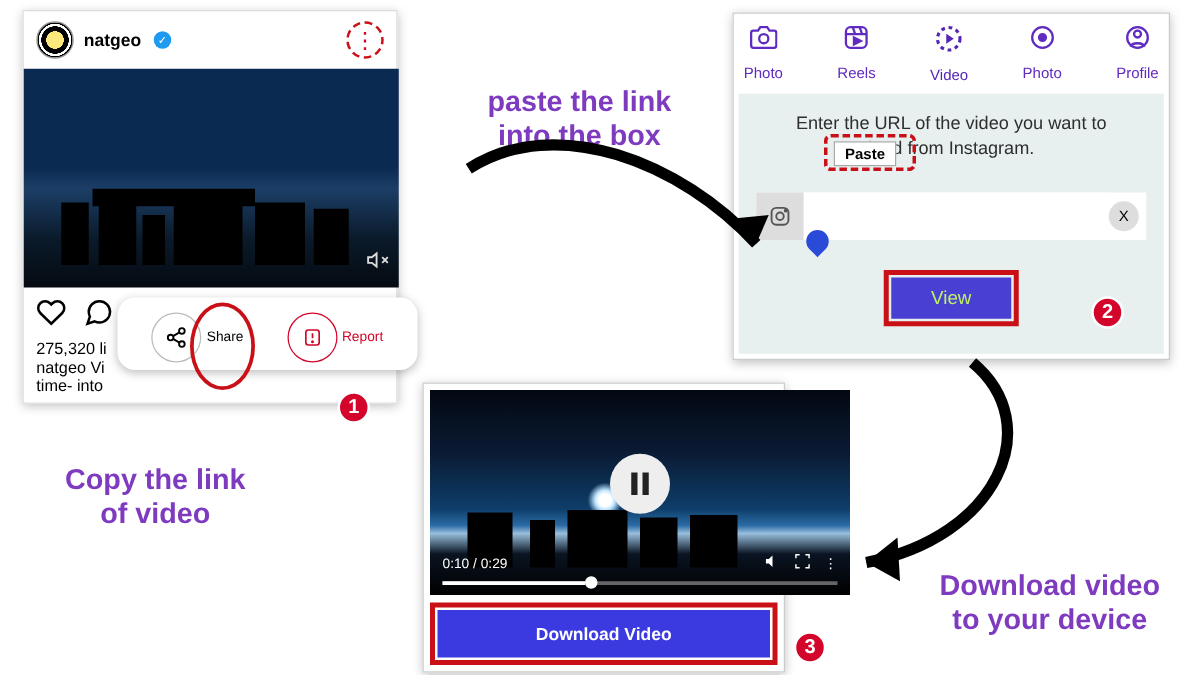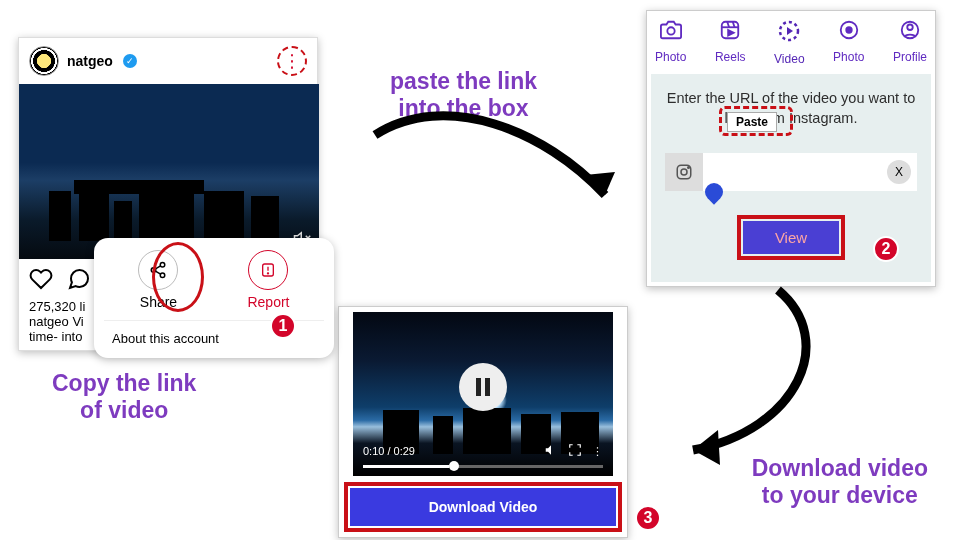--- a/index.html
+++ b/index.html
@@ -16,21 +16,21 @@
     background: #d3052a; color: #fff; font-weight: bold;
     display: flex; align-items: center; justify-content: center;
     font-size: 16px; border: 2px solid #fff;
   }
   .red-circle { border: 3px solid #c91017; border-radius: 50%; }
   .red-dashed { border: 3px dashed #c91017; border-radius: 6px; }
   .red-box { border: 4px solid #c91017; }
 
   
   #panel1 { position: absolute; left: 18px; top: 8px; width: 300px; }
-  #p1-card { width: 300px; background:#fff; border:1px solid #ddd;margin-top:29px; }
+  #p1-card { width: 300px; background:#fff; border:1px solid #ddd; }
   #p1-head { display:flex; align-items:center; padding:8px 10px; gap:8px; }
   #p1-avatar {
     width:30px;height:30px;border-radius:50%;
     background: radial-gradient(circle at 50% 50%, #ffe87c 0 35%, #000 36% 55%, #fff 56% 65%, #000 66% 100%);
     border:1px solid #999;
   }
   #p1-user { font-size:14px; font-weight:600; }
   #p1-verify { width:14px;height:14px;border-radius:50%;background:#1e9bf0;display:inline-flex;align-items:center;justify-content:center;color:#fff;font-size:9px;margin-left:2px;}
   #p1-more { margin-left:auto; width:30px;height:30px;border-radius:50%;display:flex;align-items:center;justify-content:center;}
   #p1-more span{ font-size:18px;color:#d3052a; }
@@ -54,52 +54,52 @@
   #p1-actions svg{width:24px;height:24px;}
   #p1-meta{font-size:13px;padding:0 10px 6px;}
   #p1-meta b{font-weight:400;}
 
   
   #p1-sheet {
     position:absolute; left:76px; top:230px; width:240px; background:#fff;
     border-radius:14px; padding:12px 10px 6px; z-index:5;
   }
   #p1-sheet-row{display:flex;justify-content:space-around;text-align:center;}
-  .sheet-item{display:flex;flex-direction:column;align-items:center;font-size:14px;gap:4px;}
+  .sheet-item{display:flex;flex-direction:row;align-items:center;font-size:11px;gap:4px;}
   .sheet-circ{width:40px;height:40px;border-radius:50%;border:1px solid #bbb;display:flex;align-items:center;justify-content:center;}
   .sheet-item.report{color:#d3052a;align-items:center;}
   .sheet-item.report .sheet-circ{border-color:#d3052a;}
   #p1-about{border-top:1px solid #eee;margin-top:10px;padding:10px 8px 6px;font-size:13px;display:flex;align-items:center;gap:8px;}
   #p1-link-hilite{position:absolute;left:58px;top:4px;width:52px;height:70px;}
   #badge1{position:absolute;left:176px;top:75px;}
 
   
-  #panel2 { position:absolute; right:24px; top:10px; width:290px; background:#fff; border:1px solid #ccc; padding:4px;}
+  #panel2 { position:absolute; right:24px; top:10px; width:350px; background:#fff; border:1px solid #ccc; padding:4px;}
   #p2-tabs{display:flex;justify-content:space-between;padding:4px 4px 8px;}
   .tab{display:flex;flex-direction:column;align-items:center;gap:4px;font-size:12px;color:#602bc1;}
   .tab span.icon{font-size:20px;}
   .tab.active{color:#5426b5;}
   .tab.active .icon{font-weight:bold;}
   #p2-body{background:#e7efef;padding:14px 14px 22px;position:relative;}
   #p2-msg{font-size:14.5px;color:#2e2e2e;text-align:center;line-height:1.4;}
   #p2-paste{position:absolute;left:76px;top:38px;background:#fff;border:1px solid #aaa;padding:2px 8px;font-size:12px;font-weight:bold;z-index:3;}
   #p2-paste-dash{position:absolute;left:68px;top:32px;width:74px;height:30px;z-index:2;}
   #p2-inputrow{display:flex;align-items:center;margin-top:24px;background:#fff;height:38px;}
   #p2-ig{width:38px;height:38px;background:#ddd;display:flex;align-items:center;justify-content:center;font-size:18px;}
   #p2-input{flex:1;height:38px;border:none;outline:none;}
   #p2-clear{width:24px;height:24px;border-radius:50%;background:#ddd;display:flex;align-items:center;justify-content:center;font-size:12px;margin-right:6px;}
   #p2-drop{width:18px;height:18px;background:#2a4bd7;border-radius:50% 50% 50% 0;transform:rotate(-45deg);margin:-8px 0 0 40px;}
   #p2-view-wrap{display:flex;justify-content:center;margin-top:14px;}
-  #p2-view{background:#4a3fd3;color:#fca5a5;border:none;padding:8px 32px;font-size:15px;}
+  #p2-view{background:#4a3fd3;color:#bef264;border:none;padding:8px 32px;font-size:15px;}
   #p2-view-box{display:inline-block;padding:2px;}
   #badge2{position:absolute;right:32px;bottom:20px;}
 
   
   #panel3{position:absolute;left:338px;top:306px;width:290px;background:#fff;border:1px solid #ccc;padding:5px;}
-  #p3-vid{width:260px;height:164px;position:relative;background:linear-gradient(to bottom,#030812 0%,#0a1a33 30%,#0e3e6a 58%,#2a6aa4 66%,#98bedc 70%,#0a1422 80%,#000 100%);margin:0 auto;}
+  #p3-vid{width:336px;height:164px;position:relative;background:linear-gradient(to bottom,#030812 0%,#0a1a33 30%,#0e3e6a 58%,#2a6aa4 66%,#98bedc 70%,#0a1422 80%,#000 100%);margin:0 auto;}
   #p3-light{position:absolute;left:126px;top:74px;width:28px;height:28px;background:radial-gradient(circle,#fff 0 25%,#bfe4ff 40%,transparent 70%);}
   .p3-stone{position:absolute;bottom:22px;background:#000;}
   .p3-stone.a{left:30px;width:36px;height:44px;}
   .p3-stone.b{left:80px;width:20px;height:38px;}
   .p3-stone.c{left:110px;width:48px;height:46px;}
   .p3-stone.d{left:168px;width:30px;height:40px;}
   .p3-stone.e{left:208px;width:38px;height:42px;}
   #p3-play{position:absolute;left:50%;top:46%;transform:translate(-50%,-50%);width:48px;height:48px;border-radius:50%;background:#eee;display:flex;align-items:center;justify-content:center;gap:4px;}
   #p3-play i{width:5px;height:18px;background:#222;}
   #p3-ctrl{position:absolute;left:0;right:0;bottom:0;padding:4px 10px 8px;color:#fff;font-size:11px;}
@@ -181,23 +181,20 @@
         <div class="sheet-circ">
             <svg width="16" height="16" viewBox="0 0 24 24" fill="none" stroke="#d3052a" stroke-width="2">
               <rect x="4" y="3" width="16" height="18" rx="3"></rect>
               <line x1="12" y1="7" x2="12" y2="13"></line>
               <circle cx="12" cy="17" r="0.8" fill="#d3052a"></circle>
             </svg>
           </div>
         <span>Report</span>
       </div>
     </div>
-    <div id="p1-about">
-      <span>About this account</span>
-    </div>
   </div>
 </div>
 
 <div class="caption purple" style="left:52px;top:370px;white-space:pre-line;">Copy the link
 of video</div>
 
 <div id="panel2" class="box-shadow">
   <div id="p2-tabs">
     <div class="tab">
         <span class="icon">

